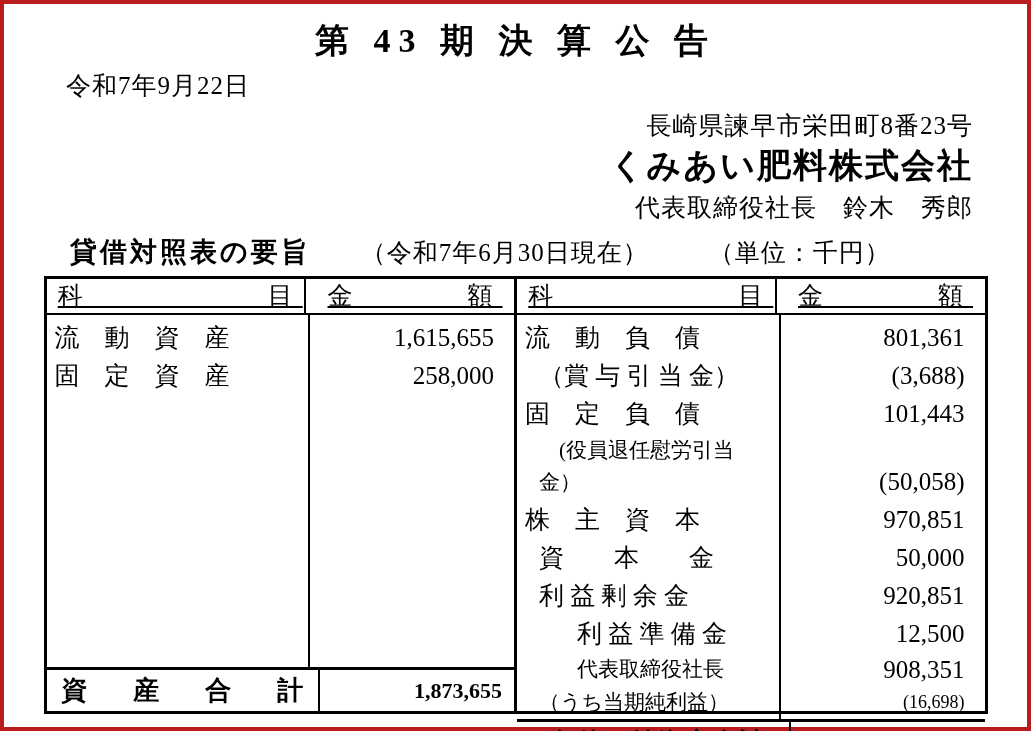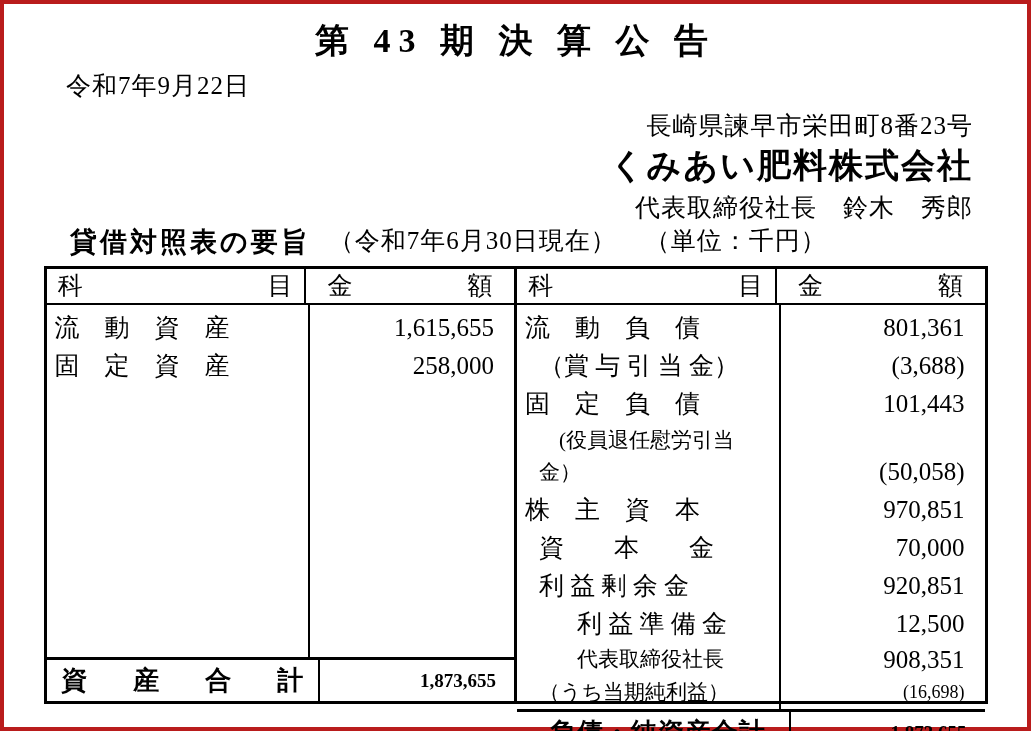--- a/index.html
+++ b/index.html
@@ -65,23 +65,24 @@
   }
   .company-rep {
     font-size: 25px;
     letter-spacing: 1px;
     margin-top: 4px;
   }
 
   
   .subtitle-row {
     display: flex;
-    align-items: flex-start;
-    margin-top: 0;
+    align-items: center;
+    margin-top: 10px;
     padding-left: 40px;
+    gap: 32px;
   }
   .subtitle-main {
     font-size: 27px;
     font-weight: bold;
     letter-spacing: 3px;
     white-space: nowrap;
   }
   .subtitle-sub {
     font-size: 25px;
     letter-spacing: 1px;
@@ -116,20 +117,21 @@
     border-right: 3px solid #000;
   }
   .bs-col.right {
     width: 469px;
   }
   .hdr {
     display: flex;
     height: 36px;
     border-bottom: 2px solid #000;
     box-sizing: border-box;
+    text-decoration: underline;
   }
   .hdr .hdr-item {
     font-size: 25px;
     letter-spacing: 10px;
     text-align: center;
     line-height: 34px;
     box-sizing: border-box;
   }
   .hdr .hdr-item.item-name {
     flex: 1 1 auto;
@@ -196,24 +198,24 @@
     font-weight: bold;
     letter-spacing: 10px;
     text-align: center;
     line-height: 42px;
     padding-left: 10px;
   }
   .total .t-name.nowide { letter-spacing: 1px; }
   .total .t-amt {
     width: 194px;
     box-sizing: border-box;
-    font-size: 19px;
+    font-size: 22px;
     font-weight: bold;
     text-align: right;
-    padding-right: 18px;
+    padding-right: 12px;
     line-height: 42px;
   }
   .two-line {
     position: relative;
     height: 68px;
   }
   .two-line .l1 {
     font-size: 21px;
     line-height: 34px;
     white-space: nowrap;
@@ -293,21 +295,21 @@
           </div>
           <div class="amounts">
             <div class="row amt-cell">801,361</div>
             <div class="row amt-cell">(3,688)</div>
             <div class="row amt-cell">101,443</div>
             <div class="two-line amt-cell">
               <div class="l1" style="line-height:34px;">&nbsp;</div>
               <div class="l2" style="font-size:25px;line-height:30px;">(50,058)</div>
             </div>
             <div class="row amt-cell">970,851</div>
-            <div class="row amt-cell">70,000</div>
+            <div class="row amt-cell">50,000</div>
             <div class="row amt-cell">920,851</div>
             <div class="row amt-cell">12,500</div>
             <div class="row tight amt-cell" style="font-size:25px;">908,351</div>
             <div class="row tight amt-cell" style="font-size:18px;">(16,698)</div>
           </div>
         </div>
         <div class="total">
           <div class="t-name nowide">負債・純資産合計</div>
           <div class="t-amt">1,873,655</div>
         </div>

